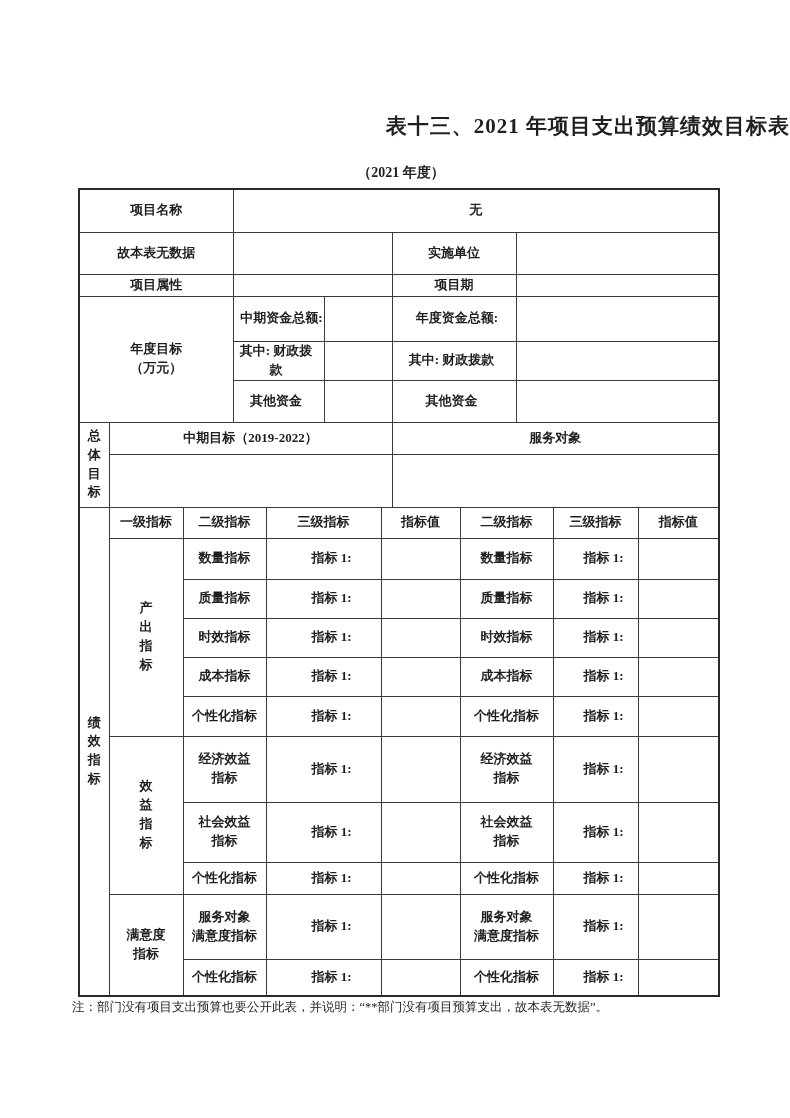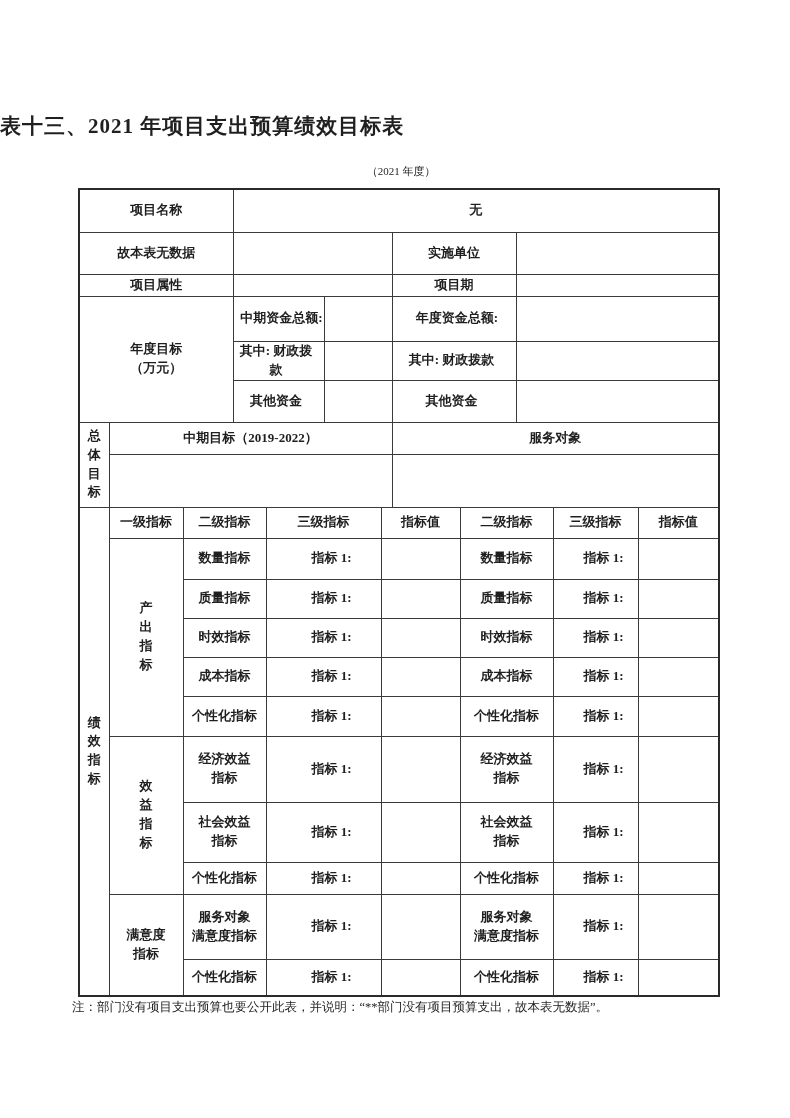--- a/index.html
+++ b/index.html
@@ -10,33 +10,33 @@
     height: 1118px;
     font-family: "Liberation Serif", "DejaVu Serif", serif;
     color: #1f1f1f;
     overflow: hidden;
   }
   .doc-title {
     position: absolute;
     top: 112px;
     left: 0;
     width: 100%;
-    text-align: left;
+    text-align: right;
     font-size: 21px;
     font-weight: bold;
     letter-spacing: 1px;
   }
   .doc-subtitle {
     position: absolute;
     top: 164px;
     left: 0;
     width: 100%;
     text-align: center;
-    font-size: 11px;
-    font-weight: normal;
+    font-size: 14px;
+    font-weight: bold;
     padding-left: 12px;
   }
   table.budget {
     position: absolute;
     left: 78px;
     top: 188px;
     width: 640px;
     border-collapse: collapse;
     table-layout: fixed;
     border: 2px solid #2a2a2a;

